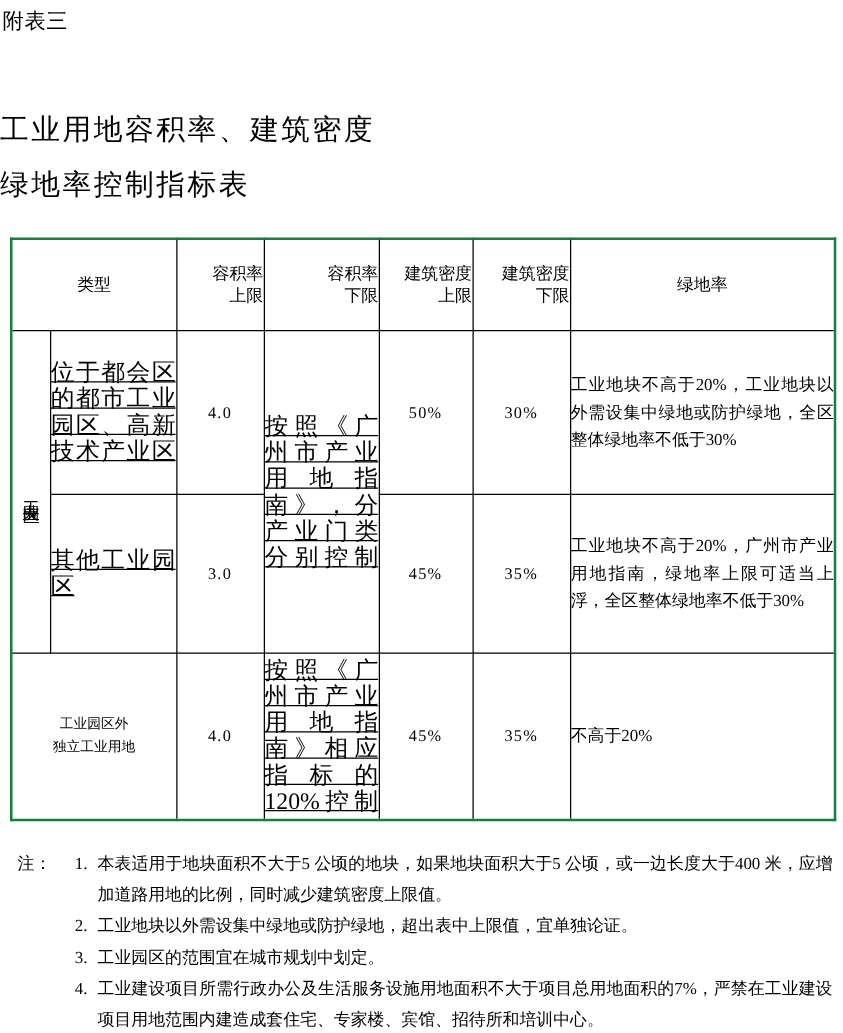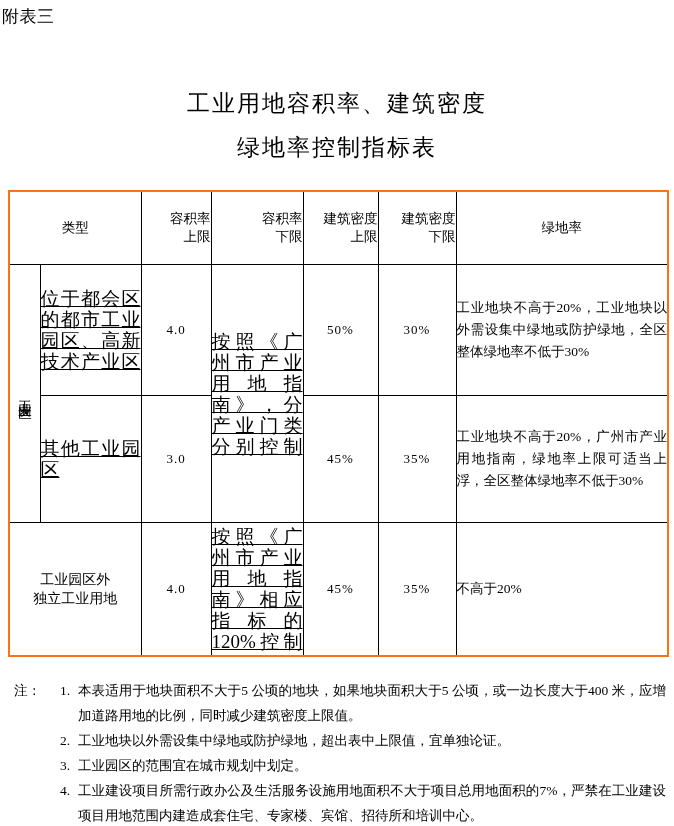--- a/index.html
+++ b/index.html
@@ -32,21 +32,21 @@
     line-height: 22px;
     letter-spacing: 0.5px;
   }
 
   
   .title-block {
     position: absolute;
     left: 0;
     top: 82px;
     width: 674px;
-    text-align: center;
+    text-align: left;
   }
   .title-line {
     font-size: 23px;
     line-height: 44px;
     letter-spacing: 2px;
   }
 
   
   .table-wrap {
     position: absolute;
@@ -62,34 +62,34 @@
   }
   table.main td,
   table.main th {
     border: 1px solid #000000;
     padding: 0;
     vertical-align: middle;
     font-weight: normal;
     color: #000;
   }
   table.main {
-    border: 2px solid #f97316;
+    border: 2px solid #15803d;
   }
 
   .hdr {
     height: 72px;
     text-align: center;
     font-size: 13.5px;
     line-height: 18px;
   }
   .hdr .two-line { display: block; text-align: right; }
 
   .cell-center {
     text-align: center;
-    font-size: 14px;
+    font-size: 11px;
     line-height: 19px;
     padding: 4px 3px;
   }
   .cell-num {
     text-align: center;
     font-size: 13px;
     letter-spacing: 1px;
   }
   .cell-just {
     text-align: justify;

